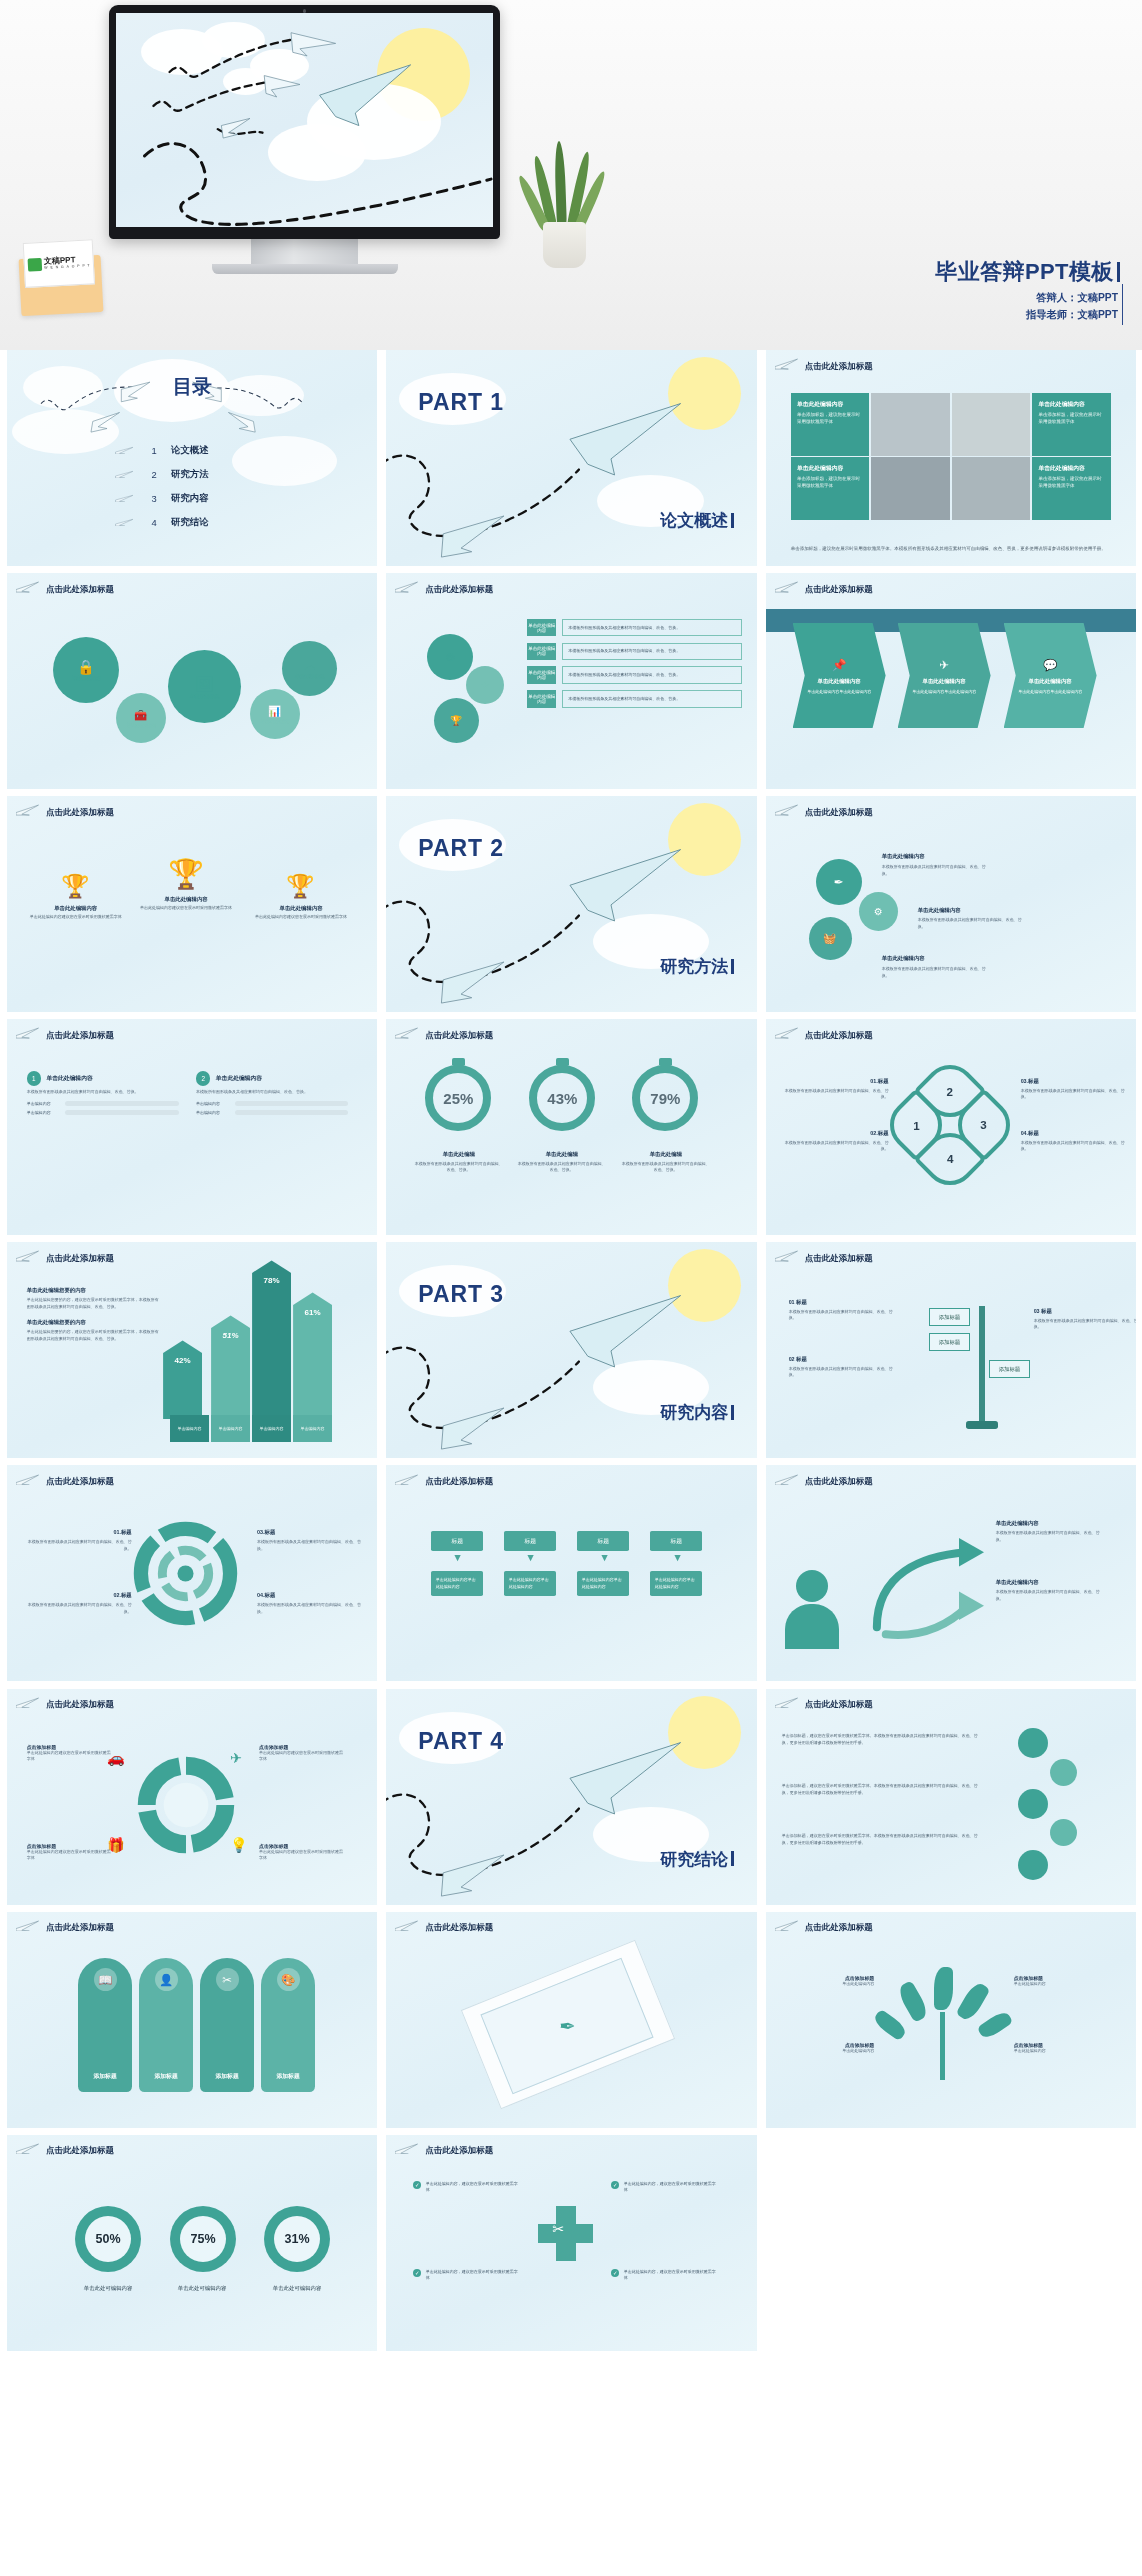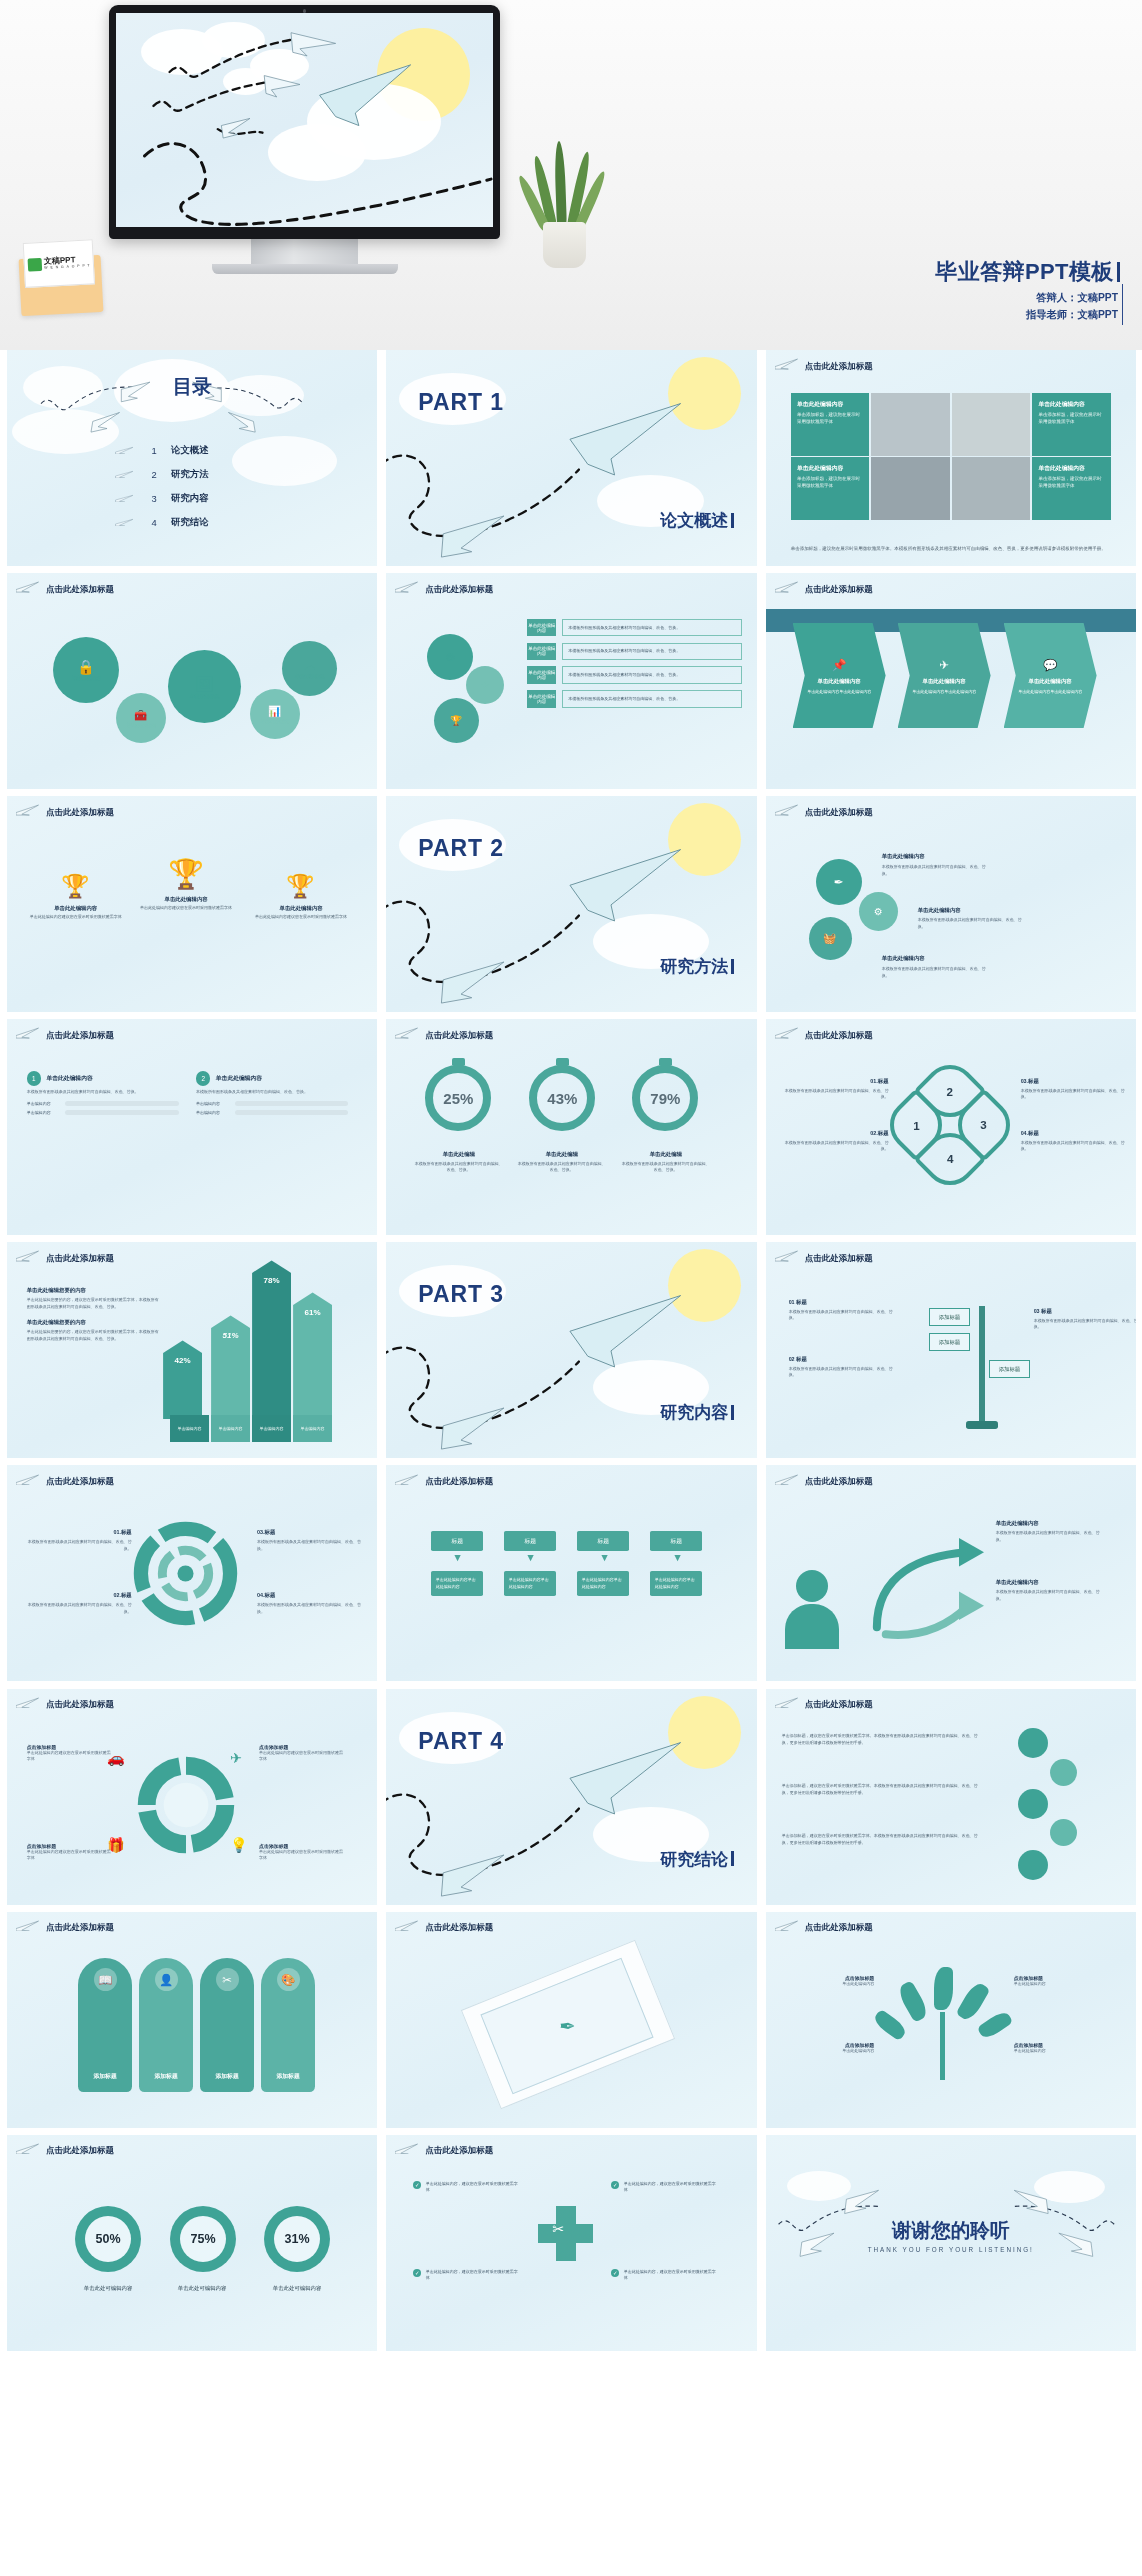--- a/index.html
+++ b/index.html
@@ -890,29 +890,15 @@
     <div class="checkrow" style="left:225px;top:46px;">
       <span class="ck">✓</span>
       <span class="tx">单击此处编辑内容，建议您在展示时采用微软雅黑字体</span>
     </div>
     <div class="checkrow" style="left:225px;top:134px;">
       <span class="ck">✓</span>
       <span class="tx">单击此处编辑内容，建议您在展示时采用微软雅黑字体</span>
     </div>
   </div>
 
-  <div class="slide">
-    <div class="cloud" style="left:21.4px;top:36px;width:64px;height:30px;opacity:.85;"></div>
-    <div class="cloud" style="left:268px;top:36px;width:71px;height:32px;opacity:.85;"></div>
-    <svg width="100%" height="100%" style="position:absolute;inset:0;" viewBox="0 0 414.656 242">
-      <path d="M14 100 C28 86,32 116,46 104 C72 84,98 78,126 80" fill="none" stroke="#2a3a50" stroke-width="1.3" stroke-dasharray="5 4"></path>
-      <path d="M390 100 C376 86,372 116,358 104 C332 84,306 78,278 80" fill="none" stroke="#2a3a50" stroke-width="1.3" stroke-dasharray="5 4"></path>
-      <polygon points="90,72 126,62 100,80 112,82 88,88" fill="#f5fafc" stroke="#6f8e9c" stroke-width=".7"></polygon>
-      <polygon points="314,72 278,62 304,80 292,82 316,88" fill="#f5fafc" stroke="#6f8e9c" stroke-width=".7"></polygon>
-      <polygon points="40,120 76,110 50,128 62,130 38,136" fill="#f5fafc" stroke="#6f8e9c" stroke-width=".7"></polygon>
-      <polygon points="364,120 328,110 354,128 342,130 366,136" fill="#f5fafc" stroke="#6f8e9c" stroke-width=".7"></polygon>
-    </svg>
-    <div class="thanks-cn">谢谢您的聆听</div>
-    <div class="thanks-en">THANK YOU FOR YOUR LISTENING!</div>
-  </div>
 
 </div>
 
 
 </body></html>

